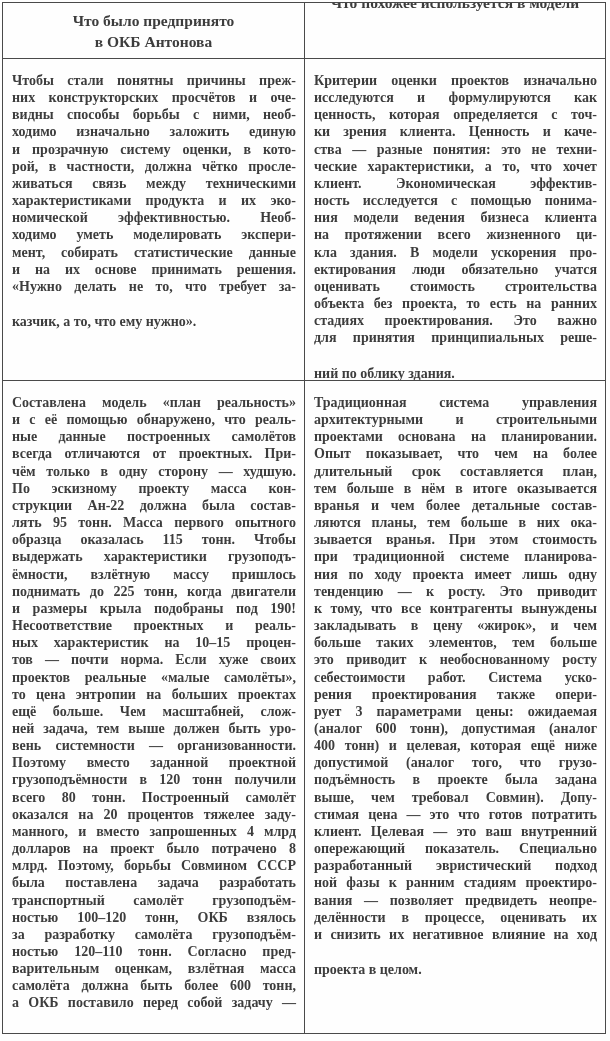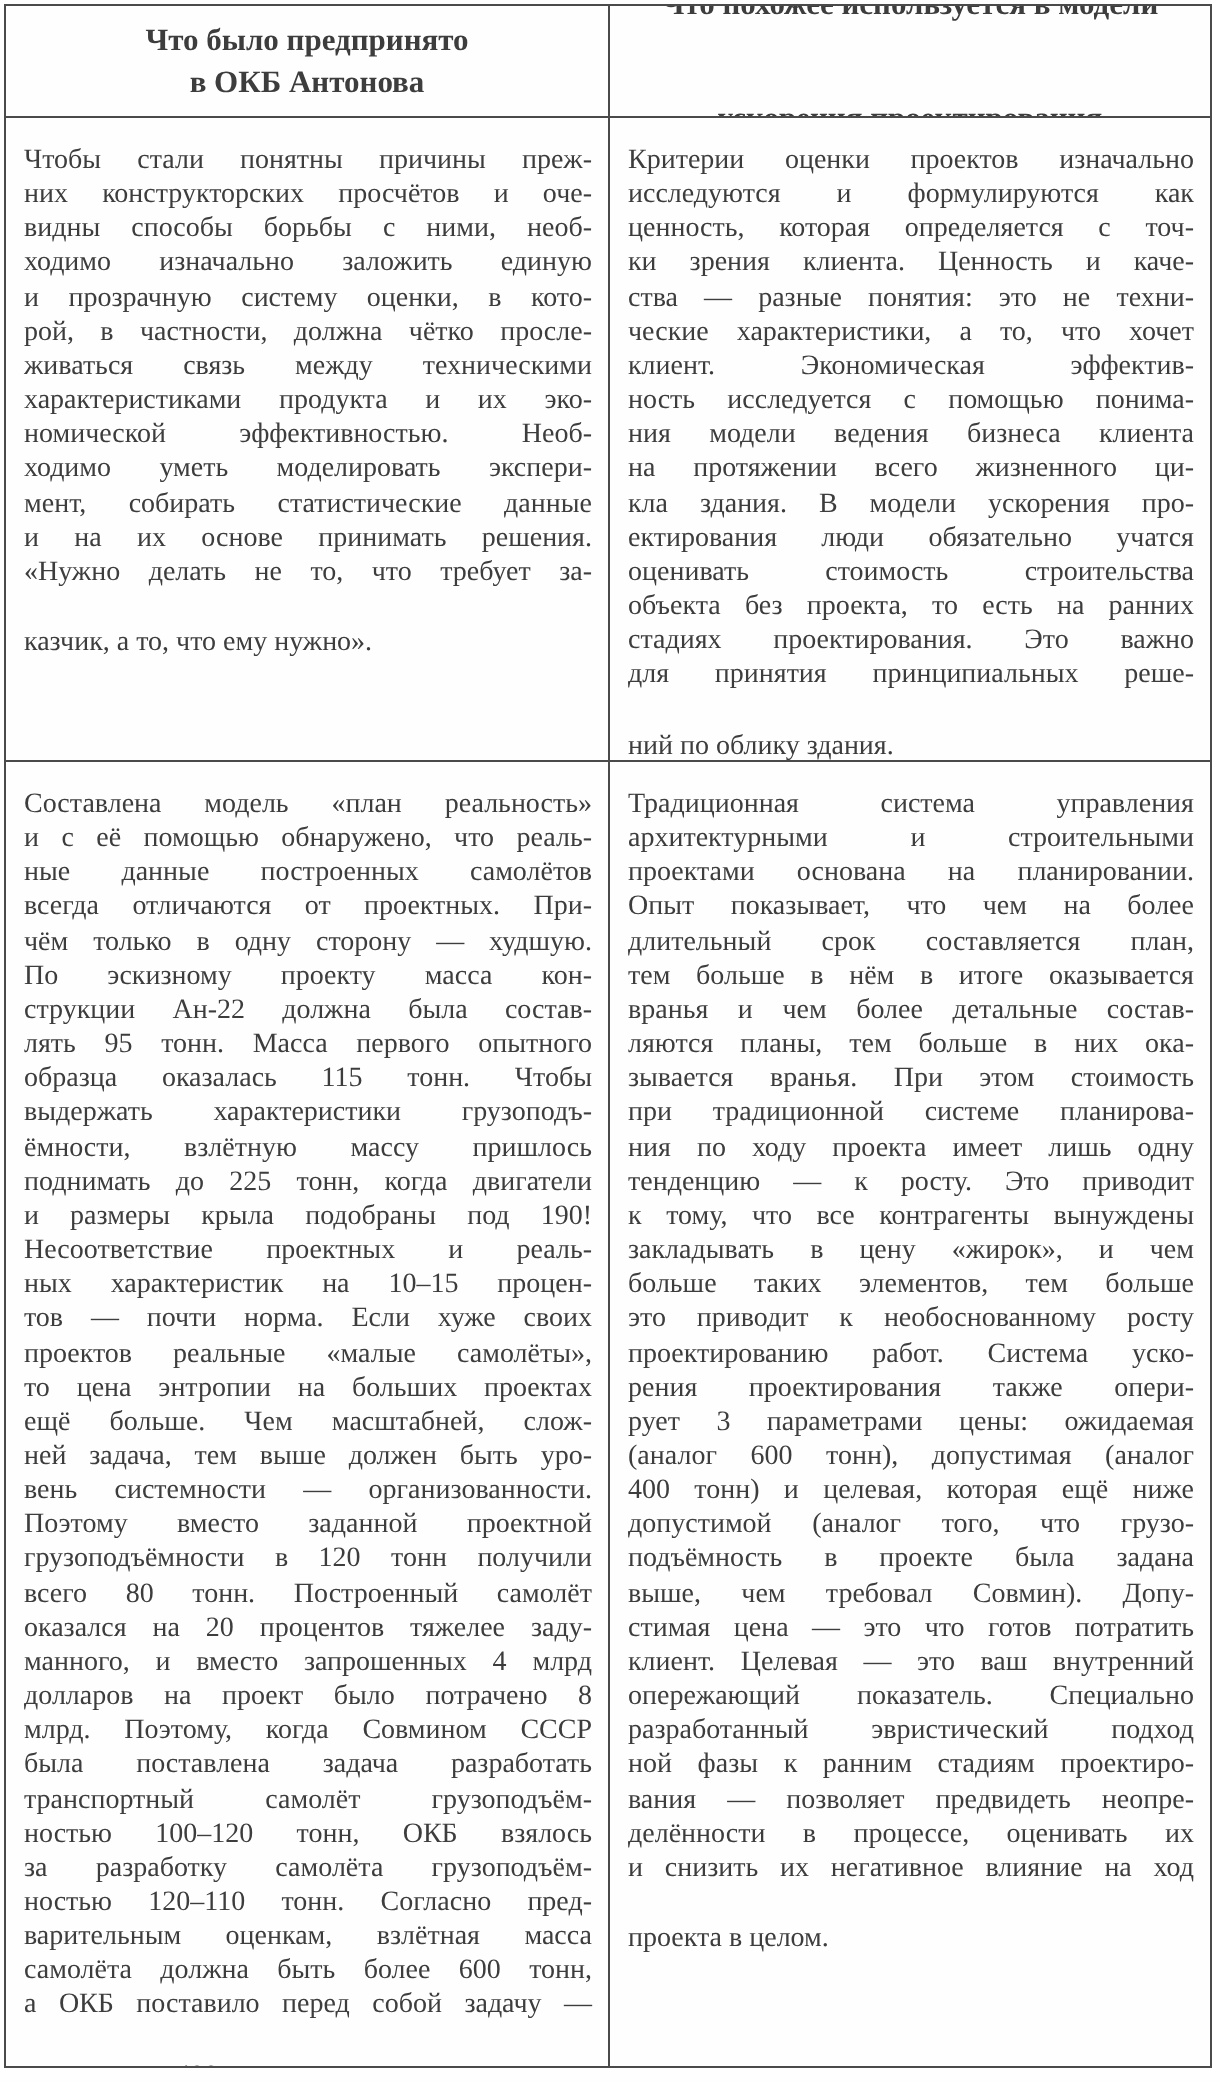--- a/index.html
+++ b/index.html
@@ -36,20 +36,21 @@
   .t-row + .t-row {
     border-top: 1.6px solid #4a4a4a;
   }
   .header-row { height: 55px; }
   .row-1 { height: 321px; }
   .row-2 { flex: 1 1 auto; }
   .t-cell {
     flex: 1 1 50%;
     box-sizing: border-box;
     overflow: hidden;
+    font-weight: bold;
   }
   .t-cell + .t-cell {
     border-left: 1.6px solid #4a4a4a;
     gap: 36px;
   }
   .header-cell {
     display: flex;
     flex-direction: column;
     justify-content: center;
     align-items: flex-start;
@@ -156,21 +157,21 @@
           <div class="tline">то цена энтропии на больших проектах</div>
           <div class="tline">ещё больше. Чем масштабней, слож-</div>
           <div class="tline">ней задача, тем выше должен быть уро-</div>
           <div class="tline">вень системности — организованности.</div>
           <div class="tline">Поэтому вместо заданной проектной</div>
           <div class="tline">грузоподъёмности в 120 тонн получили</div>
           <div class="tline">всего 80 тонн. Построенный самолёт</div>
           <div class="tline">оказался на 20 процентов тяжелее заду-</div>
           <div class="tline">манного, и вместо запрошенных 4 млрд</div>
           <div class="tline">долларов на проект было потрачено 8</div>
-          <div class="tline">млрд. Поэтому, когда Совмином СССР</div>
+          <div class="tline">млрд. Поэтому, борьбы Совмином СССР</div>
           <div class="tline">была поставлена задача разработать</div>
           <div class="tline">транспортный самолёт грузоподъём-</div>
           <div class="tline">ностью 100–120 тонн, ОКБ взялось</div>
           <div class="tline">за разработку самолёта грузоподъём-</div>
           <div class="tline">ностью 120–110 тонн. Согласно пред-</div>
           <div class="tline">варительным оценкам, взлётная масса</div>
           <div class="tline">самолёта должна быть более 600 тонн,</div>
           <div class="tline">а ОКБ поставило перед собой задачу —</div>
           <div class="tline last">уложиться в 400.</div>
         </div>
@@ -184,21 +185,21 @@
           <div class="tline">вранья и чем более детальные состав-</div>
           <div class="tline">ляются планы, тем больше в них ока-</div>
           <div class="tline">зывается вранья. При этом стоимость</div>
           <div class="tline">при традиционной системе планирова-</div>
           <div class="tline">ния по ходу проекта имеет лишь одну</div>
           <div class="tline">тенденцию — к росту. Это приводит</div>
           <div class="tline">к тому, что все контрагенты вынуждены</div>
           <div class="tline">закладывать в цену «жирок», и чем</div>
           <div class="tline">больше таких элементов, тем больше</div>
           <div class="tline">это приводит к необоснованному росту</div>
-          <div class="tline">проектированию работ. Система уско-</div>
+          <div class="tline">себестоимости работ. Система уско-</div>
           <div class="tline">рения проектирования также опери-</div>
           <div class="tline">рует 3 параметрами цены: ожидаемая</div>
           <div class="tline">(аналог 600 тонн), допустимая (аналог</div>
           <div class="tline">400 тонн) и целевая, которая ещё ниже</div>
           <div class="tline">допустимой (аналог того, что грузо-</div>
           <div class="tline">подъёмность в проекте была задана</div>
           <div class="tline">выше, чем требовал Совмин). Допу-</div>
           <div class="tline">стимая цена — это что готов потратить</div>
           <div class="tline">клиент. Целевая — это ваш внутренний</div>
           <div class="tline">опережающий показатель. Специально</div>

